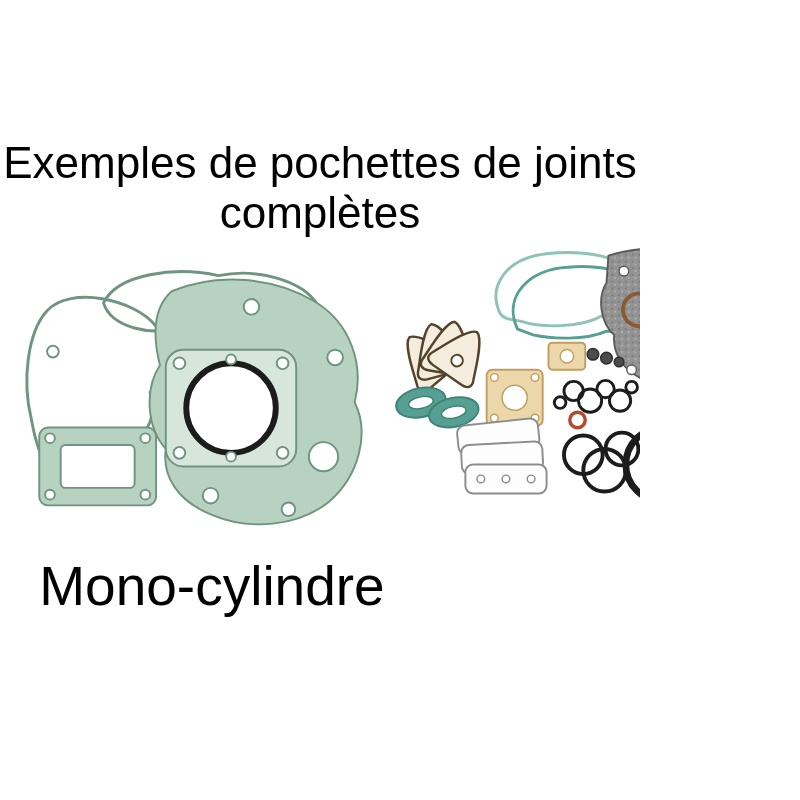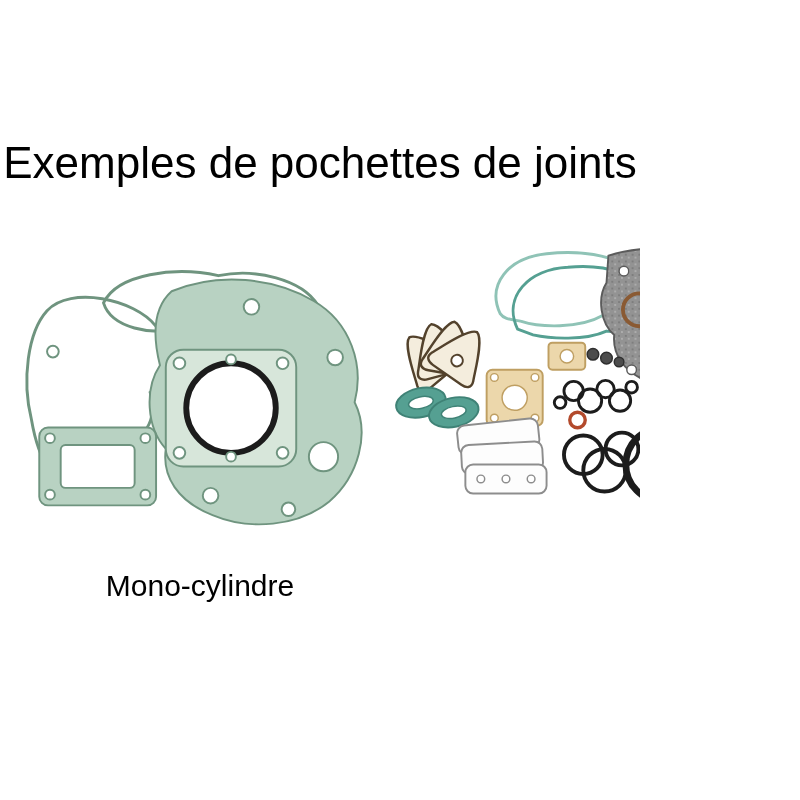--- a/index.html
+++ b/index.html
@@ -19,22 +19,22 @@
     font-size:44px;line-height:50px;font-weight:400;
     color:var(--text,#000);
   }
   .title .line{display:block;}
   figure{margin:0;padding:0;}
   .fig-left{position:absolute;left:6px;top:264px;width:378px;height:292px;}
   .fig-right{position:absolute;left:388px;top:246px;width:408px;height:290px;}
   .fig-left svg,.fig-right svg{width:100%;height:100%;display:block;}
   .caption{
     position:absolute;top:562px;height:50px;
-    text-align:center;font-size:30px;line-height:48px;
-    color:var(--text,#000);font-weight:400;
+    text-align:center;font-size:55px;line-height:48px;
+    color:var(--text,#000);font-weight:400;padding-left:12px;
   }
   .caption-left{left:0;width:400px;}
   .caption-right{left:400px;width:400px;}
 
   
   .g-hollow{fill:none;stroke:var(--gasket-outline,#6f947f);stroke-width:3;}
   .g-solid{fill:var(--gasket-sage,#b8d2c2);stroke:var(--gasket-outline,#6f947f);stroke-width:2;}
   .g-light{fill:var(--gasket-sage-light,#d7e6da);stroke:var(--gasket-outline,#6f947f);stroke-width:2;}
   .g-hole{fill:#fff;stroke:var(--gasket-outline,#6f947f);stroke-width:2;}
   .g-bore{fill:#fff;stroke:var(--oring-black,#1c1c1c);stroke-width:6;}
@@ -62,20 +62,21 @@
   .t-hole{fill:#fff;stroke:var(--gasket-teal-dark,#3f8276);stroke-width:1.5;}
   .g-light2{fill:var(--gasket-sage-light,#d7e6da);stroke:var(--gasket-outline,#6f947f);stroke-width:2;}
 </style>
 </head>
 <body>
 
 <div class="canvas">
 
   <h1 class="title">
     <span class="line">Exemples de pochettes de joints</span>
+    <span class="line">complètes</span>
   </h1>
 
   <figure class="fig-left">
     <svg viewBox="0 0 380 300" xmlns="http://www.w3.org/2000/svg">
 
       <g>
         <path class="g-hollow" d="M38,48 C18,70 12,120 22,160 C28,195 42,228 72,232 C100,236 116,214 110,186 C138,184 152,160 144,132 C166,120 168,84 150,64 C128,36 62,22 38,48 Z"></path>
         <circle class="g-hole" cx="58" cy="200" r="7"></circle>
         <circle class="g-hole" cx="84" cy="208" r="7"></circle>
         <circle class="g-hole" cx="44" cy="90" r="6"></circle>

